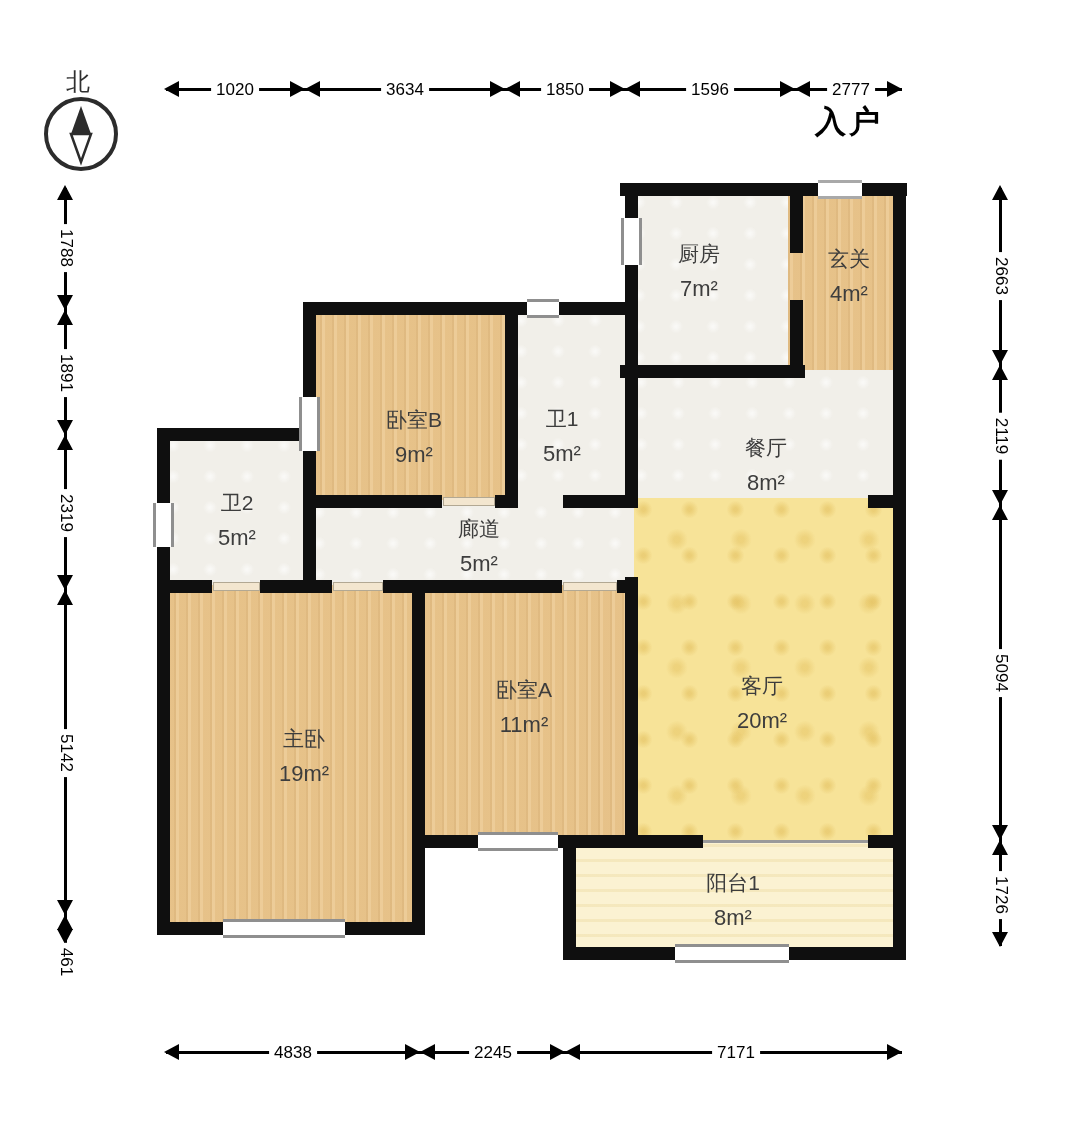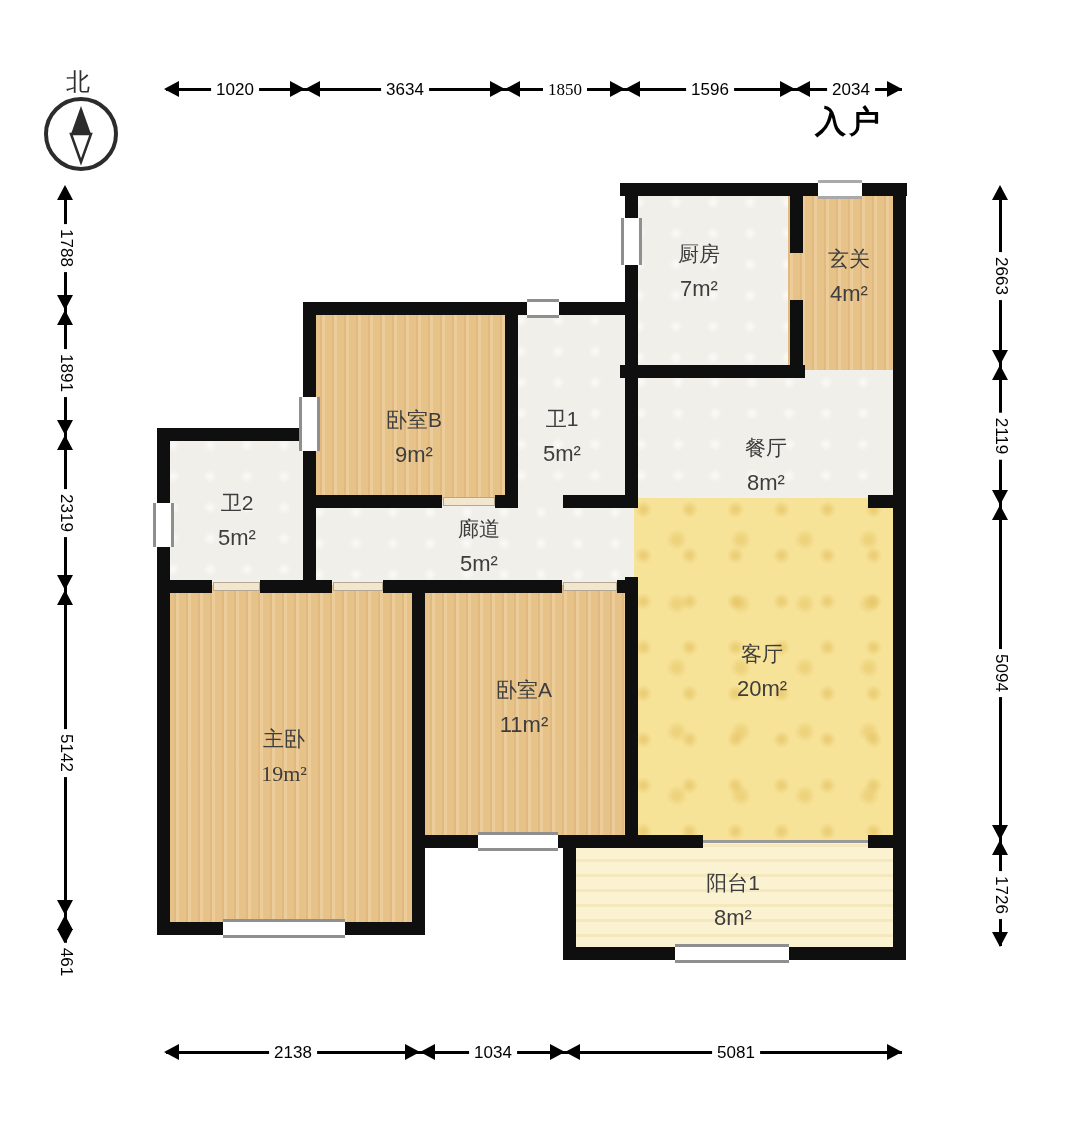--- a/index.html
+++ b/index.html
@@ -128,25 +128,25 @@
     <span class="ra">8m²</span>
   </div>
   <div class="room-label" style="left:237px;top:521px;">
     <span class="rn">卫2</span>
     <span class="ra">5m²</span>
   </div>
   <div class="room-label" style="left:479px;top:547px;">
     <span class="rn">廊道</span>
     <span class="ra">5m²</span>
   </div>
-  <div class="room-label" style="left:762px;top:672px;">
+  <div class="room-label" style="left:762px;top:704px;">
     <span class="rn">客厅</span>
     <span class="ra">20m²</span>
   </div>
-  <div class="room-label" style="left:284px;top:757px;font-family:Liberation Serif, serif;">
+  <div class="room-label" style="left:304px;top:757px;">
     <span class="rn">主卧</span>
     <span class="ra">19m²</span>
   </div>
   <div class="room-label" style="left:524px;top:708px;">
     <span class="rn">卧室A</span>
     <span class="ra">11m²</span>
   </div>
   <div class="room-label" style="left:733px;top:901px;">
     <span class="rn">阳台1</span>
     <span class="ra">8m²</span>
@@ -159,36 +159,36 @@
     <div class="tri tri-r" style="left:290px;top:81px;"></div>
       <div class="tri tri-l" style="left:305px;top:81px;"></div>
     <div class="tri tri-r" style="left:490px;top:81px;"></div>
       <div class="tri tri-l" style="left:505px;top:81px;"></div>
     <div class="tri tri-r" style="left:610px;top:81px;"></div>
       <div class="tri tri-l" style="left:625px;top:81px;"></div>
     <div class="tri tri-r" style="left:780px;top:81px;"></div>
       <div class="tri tri-l" style="left:795px;top:81px;"></div>
     <div class="dim-lab-h" style="left:235px;top:90px;">1020</div>
     <div class="dim-lab-h" style="left:405px;top:90px;">3634</div>
-    <div class="dim-lab-h" style="left:565px;top:90px;font-family:Liberation Serif, serif;">1850</div>
+    <div class="dim-lab-h" style="left:565px;top:90px;">1850</div>
     <div class="dim-lab-h" style="left:710px;top:90px;">1596</div>
-    <div class="dim-lab-h" style="left:851px;top:90px;">2034</div>
+    <div class="dim-lab-h" style="left:851px;top:90px;">2777</div>
   </div>
 
   <div>
     <div class="dim-h" style="left:166px;top:1051px;width:736px;"></div>
     <div class="tri tri-l" style="left:164px;top:1044px;"></div>
     <div class="tri tri-r" style="left:887px;top:1044px;"></div>
     <div class="tri tri-r" style="left:405px;top:1044px;"></div>
       <div class="tri tri-l" style="left:420px;top:1044px;"></div>
     <div class="tri tri-r" style="left:550px;top:1044px;"></div>
       <div class="tri tri-l" style="left:565px;top:1044px;"></div>
-    <div class="dim-lab-h" style="left:293px;top:1053px;">2138</div>
-    <div class="dim-lab-h" style="left:493px;top:1053px;">1034</div>
-    <div class="dim-lab-h" style="left:736px;top:1053px;">5081</div>
+    <div class="dim-lab-h" style="left:293px;top:1053px;">4838</div>
+    <div class="dim-lab-h" style="left:493px;top:1053px;">2245</div>
+    <div class="dim-lab-h" style="left:736px;top:1053px;">7171</div>
   </div>
 
   <div>
     <div class="dim-v" style="left:64px;top:188px;height:755px;"></div>
     <div class="tri tri-u" style="left:57px;top:185px;"></div>
     <div class="tri tri-d" style="left:57px;top:929px;"></div>
     <div class="tri tri-d" style="left:57px;top:295px;"></div>
       <div class="tri tri-u" style="left:57px;top:310px;"></div>
     <div class="tri tri-d" style="left:57px;top:420px;"></div>
       <div class="tri tri-u" style="left:57px;top:435px;"></div>

